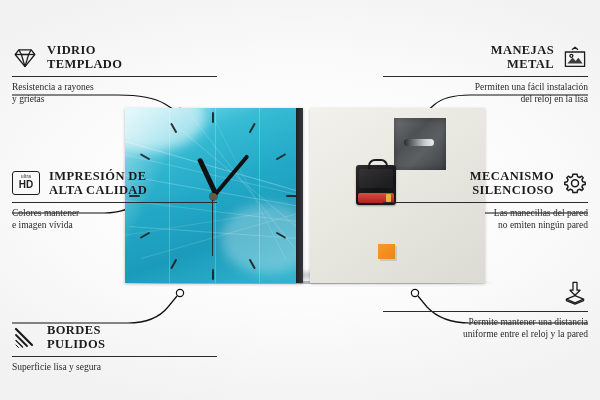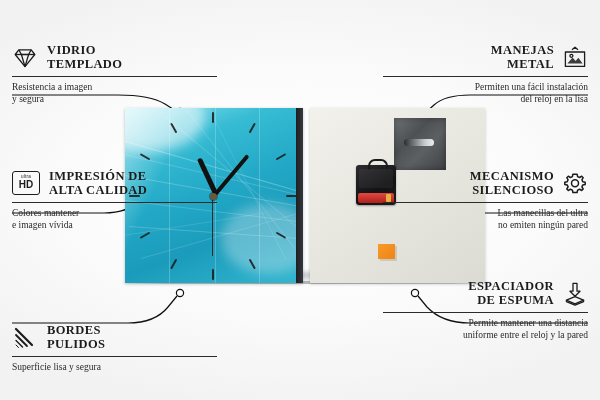--- a/index.html
+++ b/index.html
@@ -193,22 +193,22 @@
             </g>
           </svg>
       </span>
       <span class="feat-title">
         <span class="ln">VIDRIO</span>
         <span class="ln">TEMPLADO</span>
       </span>
     </div>
     <div class="feat-rule"></div>
     <div class="feat-desc">
-      <span class="ln">Resistencia a imagen</span>
-      <span class="ln">y segura</span>
+      <span class="ln">Resistencia a rayones</span>
+      <span class="ln">y grietas</span>
     </div>
   </div>
 
   <div class="feat left" style="top:170px;">
     <div class="feat-head">
       <span class="ico">
         <span class="hd-badge">
           <span class="ultra">ultra</span>
           <span class="hd">HD</span>
         </span>
@@ -282,40 +282,36 @@
             </g>
           </svg>
       </span>
       <span class="feat-title">
         <span class="ln">MECANISMO</span>
         <span class="ln">SILENCIOSO</span>
       </span>
     </div>
     <div class="feat-rule"></div>
     <div class="feat-desc">
-      <span class="ln">Las manecillas del ultra</span>
+      <span class="ln">Las manecillas del pared</span>
       <span class="ln">no emiten ningún pared</span>
     </div>
   </div>
 
   <div class="feat right" style="top:280px;">
     <div class="feat-head">
       <span class="ico">
         <svg viewBox="0 0 26 26">
             <g fill="none" stroke="#1c1c1c" stroke-width="1.3" stroke-linejoin="round">
           <path d="M11 2.4 H15 V10.2 H18 L13 15.2 L8 10.2 H11 Z"></path>
           <path d="M13 15.6 L21.6 19.2 L13 22.8 L4.4 19.2 Z"></path>
           <path d="M4.4 19.2 L4.4 20.6 L13 24.2 L21.6 20.6 L21.6 19.2"></path>
             </g>
           </svg>
       </span>
-      <span class="feat-title">
-        <span class="ln">ESPACIADOR</span>
-        <span class="ln">DE ESPUMA</span>
-      </span>
     </div>
     <div class="feat-rule"></div>
     <div class="feat-desc">
       <span class="ln">Permite mantener una distancia</span>
       <span class="ln">uniforme entre el reloj y la pared</span>
     </div>
   </div>
 
 </div>
 

